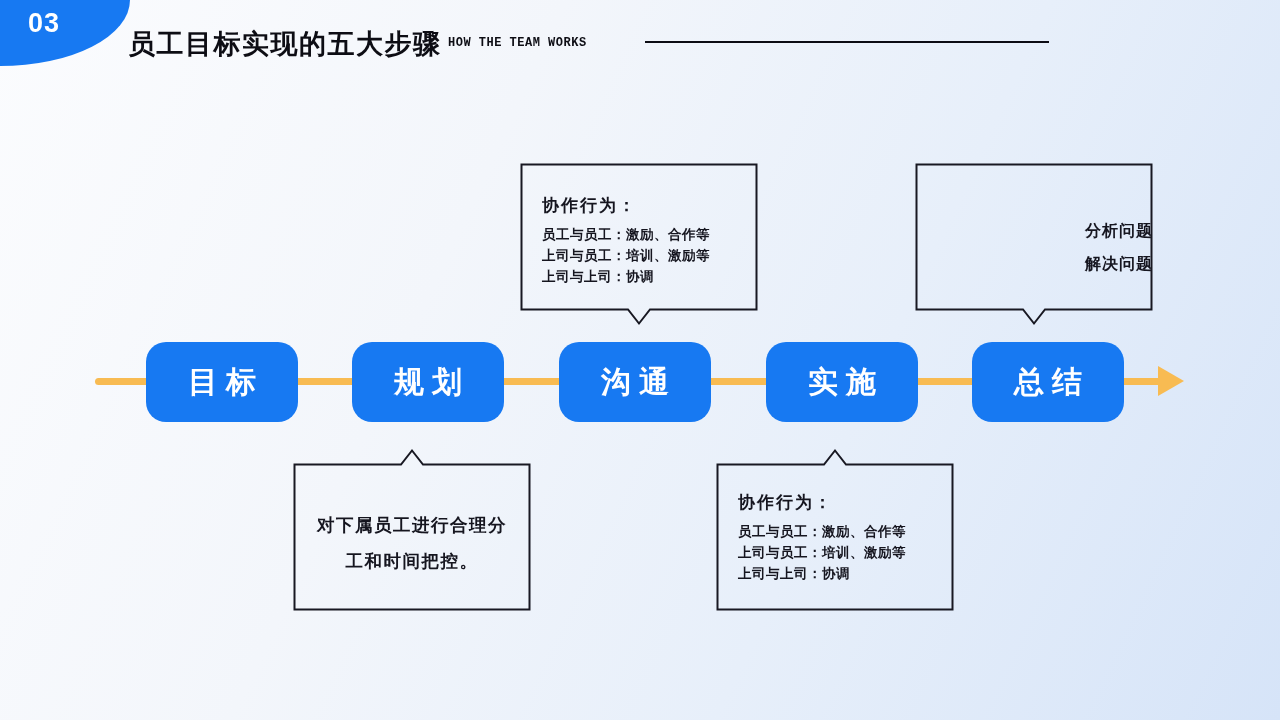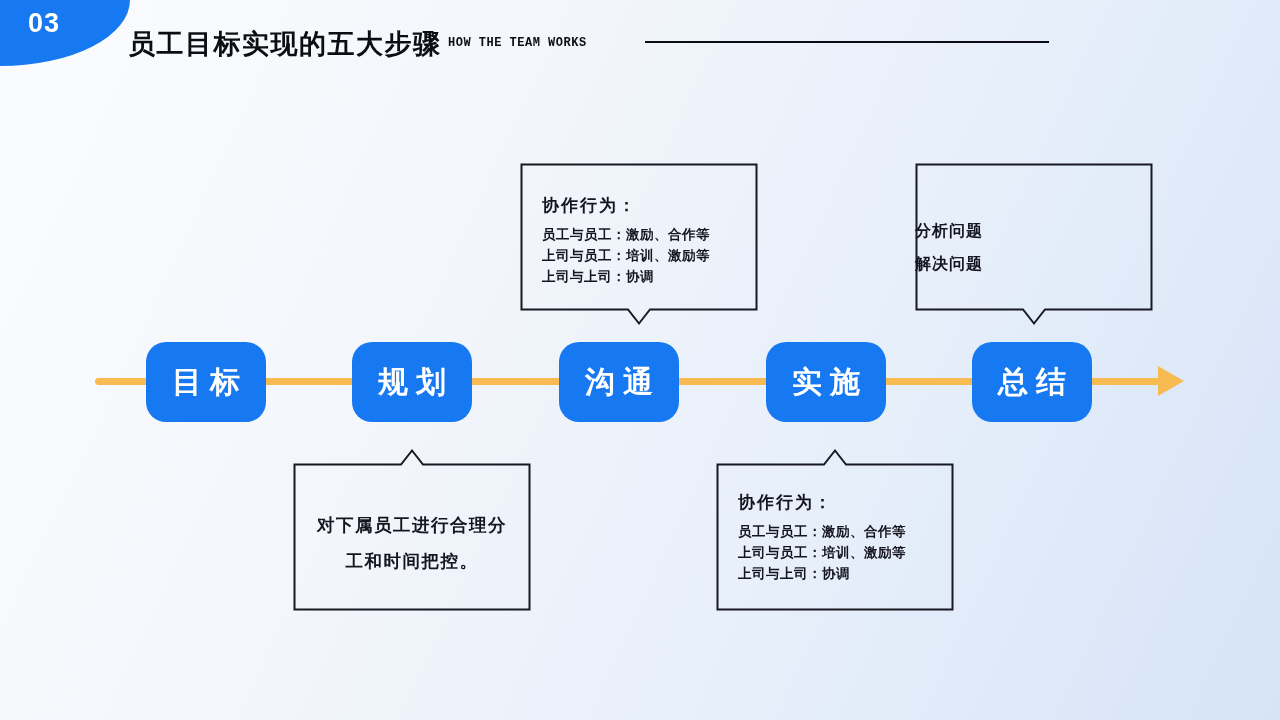--- a/index.html
+++ b/index.html
@@ -50,21 +50,21 @@
   }
   .arrow-head {
     position: absolute; left: 1158px; top: 366px;
     width: 0; height: 0;
     border-top: 15px solid transparent;
     border-bottom: 15px solid transparent;
     border-left: 26px solid #f8bb52;
   }
   .step-button {
     position: absolute; top: 342px;
-    width: 120px; height: 80px;
+    width: 152px; height: 80px;
     background: #1779f2; border-radius: 20px;
     color: #ffffff; font-size: 30px; font-weight: 800;
     line-height: 80px; text-align: center;
     letter-spacing: 8px; text-indent: 8px;
   }
   .step-1 { left: 146px; }
   .step-2 { left: 352px; }
   .step-3 { left: 559px; }
   .step-4 { left: 766px; }
   .step-5 { left: 972px; }
@@ -85,21 +85,21 @@
   .callout-implementation { left: 716px; top: 447px; }
 
   .goal-lines { padding: 20px 0 0 35px; }
   .goal-lines .line { font-size: 13.5px; line-height: 17.6px; white-space: nowrap; }
 
   .collab { padding: 31px 11px 0 22px; }
   .collab .heading { font-size: 17px; letter-spacing: 2px; margin-bottom: 7px; white-space: nowrap; }
   .collab .line { font-size: 13.5px; line-height: 21px; letter-spacing: 0.5px; white-space: nowrap; }
   .callout-implementation .collab { padding-top: 44px; }
 
-  .summary-lines { padding-top: 51px; text-align: left; }
+  .summary-lines { padding-top: 51px; text-align: right; }
   .summary-lines .line { font-size: 16px; line-height: 33px; letter-spacing: 1px; }
 
   .planning-lines { padding-top: 60px; text-align: center; }
   .planning-lines .line { font-size: 17.5px; line-height: 36px; letter-spacing: 1.5px; }
 </style>
 </head>
 <body>
 
 <div class="slide">
 

